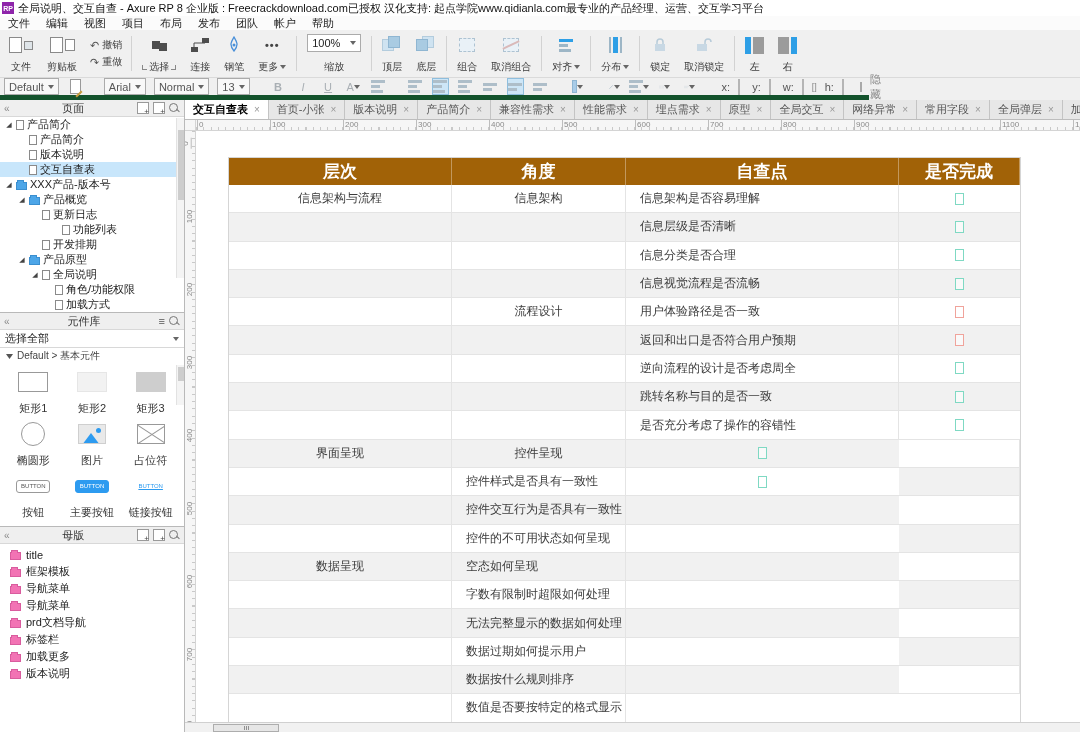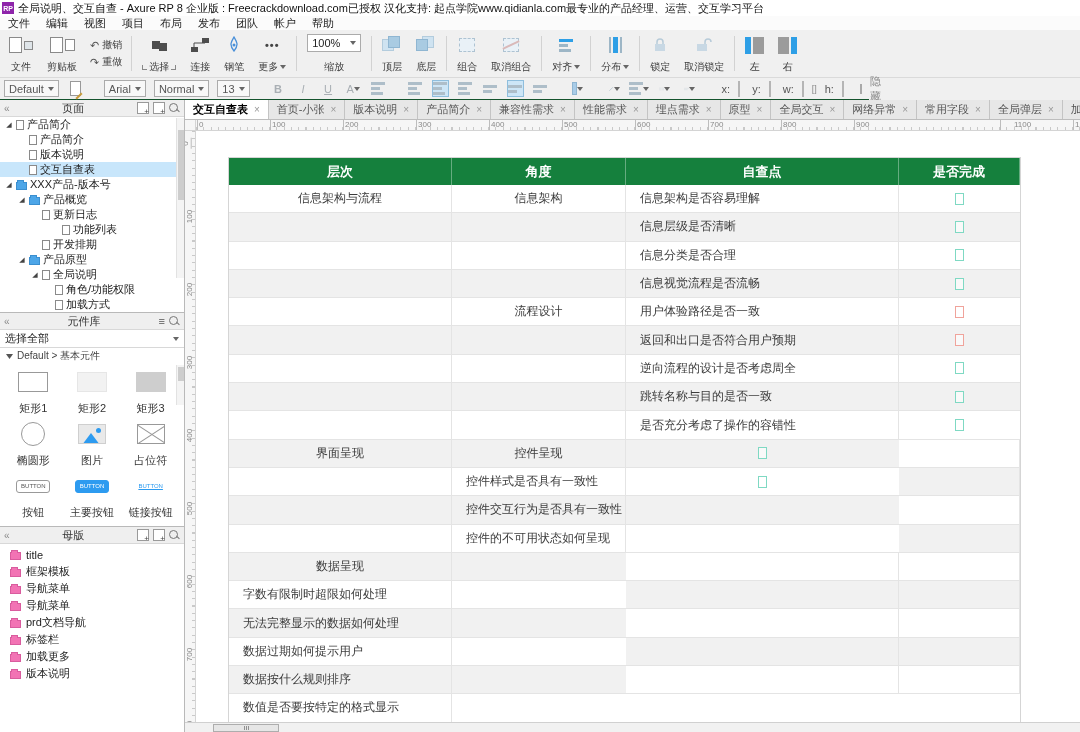--- a/index.html
+++ b/index.html
@@ -55,21 +55,21 @@
 .dist-ic i:nth-child(2){width:5px;background:#2E9FE6}
 .lr-ic{display:flex;gap:2px;height:17px}
 .lr-ic .blue{width:6px;background:#2E9FE6}
 .lr-ic .gray{width:11px;background:#9B9B9B}
 .undo-redo{display:flex;flex-direction:column;justify-content:center;gap:3px;padding:2px 6px;font-size:10px;color:#3c3c3c}
 .undo-redo .row{display:flex;align-items:center;gap:3px}
 .undo-redo .arr{color:#555;font-size:11px}
 
 
 .stylebar{position:absolute;left:0;top:78px;width:869px;height:22px;background:#F0F0F0;
-  border-bottom:1px solid #14532d;display:flex;align-items:center;gap:8px;padding:0 4px;
+  border-bottom:5px solid #14532d;display:flex;align-items:center;gap:8px;padding:0 4px;
   font-size:11px;color:#666}
 .dd{height:17px;border:1px solid #ABABAB;background:#F8F8F8;display:flex;align-items:center;
   justify-content:space-between;padding:0 4px;color:#555;gap:4px}
 .sbtn{height:17px;min-width:17px;border:1px solid transparent;display:flex;align-items:center;
   justify-content:center;color:#A9AFB4;font-size:11px;padding:0 2px}
 .sbtn.hl{background:#CDE6F7;border-color:#8FBEDD}
 .sbtn .align-ic i{background:#AEBEC9}
 .sbtn .align-ic i:nth-child(2){background:#AEBEC9}
 .sbtn .align-ic i:nth-child(3){background:#AEBEC9}
 .swatch{width:13px;height:13px;background:#A9CCE8;border:1px solid #8FB6D2}
@@ -161,21 +161,21 @@
 .h-scroll{position:absolute;left:0;top:622px;width:895px;height:10px;background:#F1F1F1;border-top:1px solid #D0D0D0}
 .h-scroll .thumb{position:absolute;left:28px;top:1px;width:66px;height:8px;background:#E6E6E6;
   border:1px solid #ADADAD;display:flex;align-items:center;justify-content:center;gap:1px}
 .h-scroll .thumb i{display:block;width:1px;height:4px;background:#909090}
 
 
 .sheet-table{position:absolute;left:32px;top:26px;display:grid;
   grid-template-columns:223px 174px 273px 121px;
   grid-template-rows:27px repeat(19,28.3px);
   border:1px solid #D5D5D5;background:#fff}
-.th{background:#15803d;color:#fff;font-size:13px;font-weight:bold;display:flex;
+.th{background:#a16207;color:#fff;font-size:17px;font-weight:bold;display:flex;
   align-items:center;justify-content:center;border-right:1px solid rgba(255,255,255,.35)}
 .th:last-child{border-right:none}
 .td{display:flex;align-items:center;justify-content:center;font-size:12px;color:#3c3c3c;
   border-right:1px solid #E4E4E4;border-bottom:1px solid #E4E4E4;background:#fff}
 .td.alt{background:#F1F1F1}
 .td.c2{justify-content:flex-start;padding-left:14px}
 .td.c3{border-right:none}
 .cbx{width:9px;height:12px;border:1px solid;background:rgba(255,255,255,.6)}
 .cbx.green{border-color:#7FD9C3}
 .cbx.red{border-color:#F0A39B}
@@ -761,21 +761,21 @@
         <span class="lab" style="left: 76px;">100</span>
         <span class="lab" style="left: 149px;">200</span>
         <span class="lab" style="left: 222px;">300</span>
         <span class="lab" style="left: 295px;">400</span>
         <span class="lab" style="left: 368px;">500</span>
         <span class="lab" style="left: 441px;">600</span>
         <span class="lab" style="left: 514px;">700</span>
         <span class="lab" style="left: 587px;">800</span>
         <span class="lab" style="left: 660px;">900</span>
         <span class="lab" style="left: 733px; margin-top: 31px;">1000</span>
-        <span class="lab" style="left: 806px; padding-left: 12px;">1100</span>
+        <span class="lab" style="left: 806px;">1100</span>
         <span class="lab" style="left: 879px;">1200</span>
       </div>
     <div class="v-ruler">
         <span class="lab" style="top: 8px;">0</span>
         <span class="lab" style="top: 81px;">100</span>
         <span class="lab" style="top: 154px;">200</span>
         <span class="lab" style="top: 227px;">300</span>
         <span class="lab" style="top: 300px;">400</span>
         <span class="lab" style="top: 373px;">500</span>
         <span class="lab" style="top: 446px;">600</span>
@@ -856,20 +856,21 @@
           <div class="td c0 alt"></div>
           <div class="td c1 alt"></div>
           <div class="td c2 alt">控件交互行为是否具有一致性</div>
           <div class="td c3 alt"></div>
           <div class="td c0"></div>
           <div class="td c1"></div>
           <div class="td c2">控件的不可用状态如何呈现</div>
           <div class="td c3"></div>
           <div class="td c0 alt"></div>
           <div class="td c1 alt">数据呈现</div>
+          <div class="td c2 alt">空态如何呈现</div>
           <div class="td c3 alt"></div>
           <div class="td c0"></div>
           <div class="td c1"></div>
           <div class="td c2">字数有限制时超限如何处理</div>
           <div class="td c3"></div>
           <div class="td c0 alt"></div>
           <div class="td c1 alt"></div>
           <div class="td c2 alt">无法完整显示的数据如何处理</div>
           <div class="td c3 alt"></div>
           <div class="td c0"></div>

